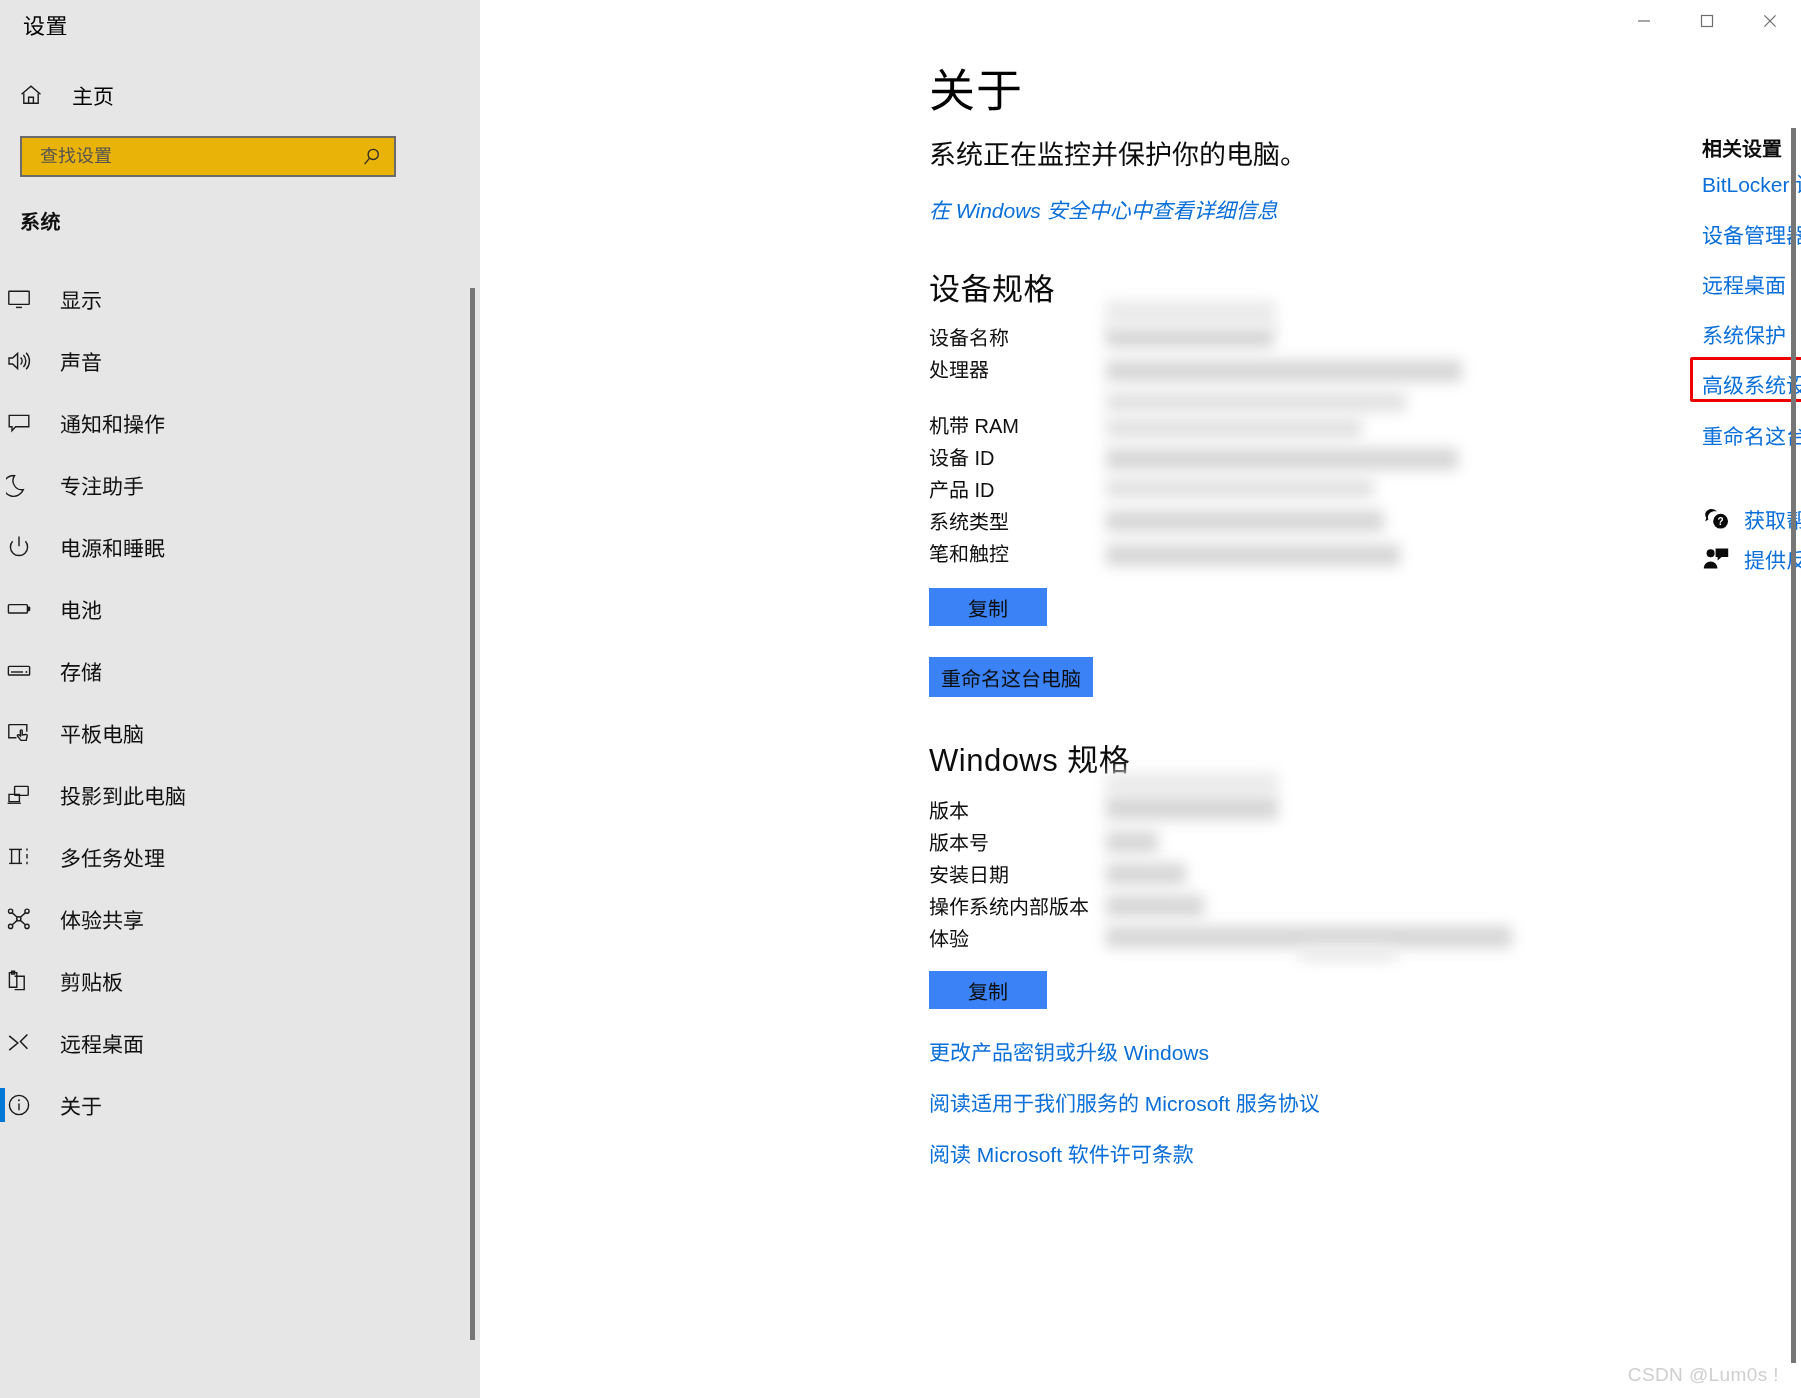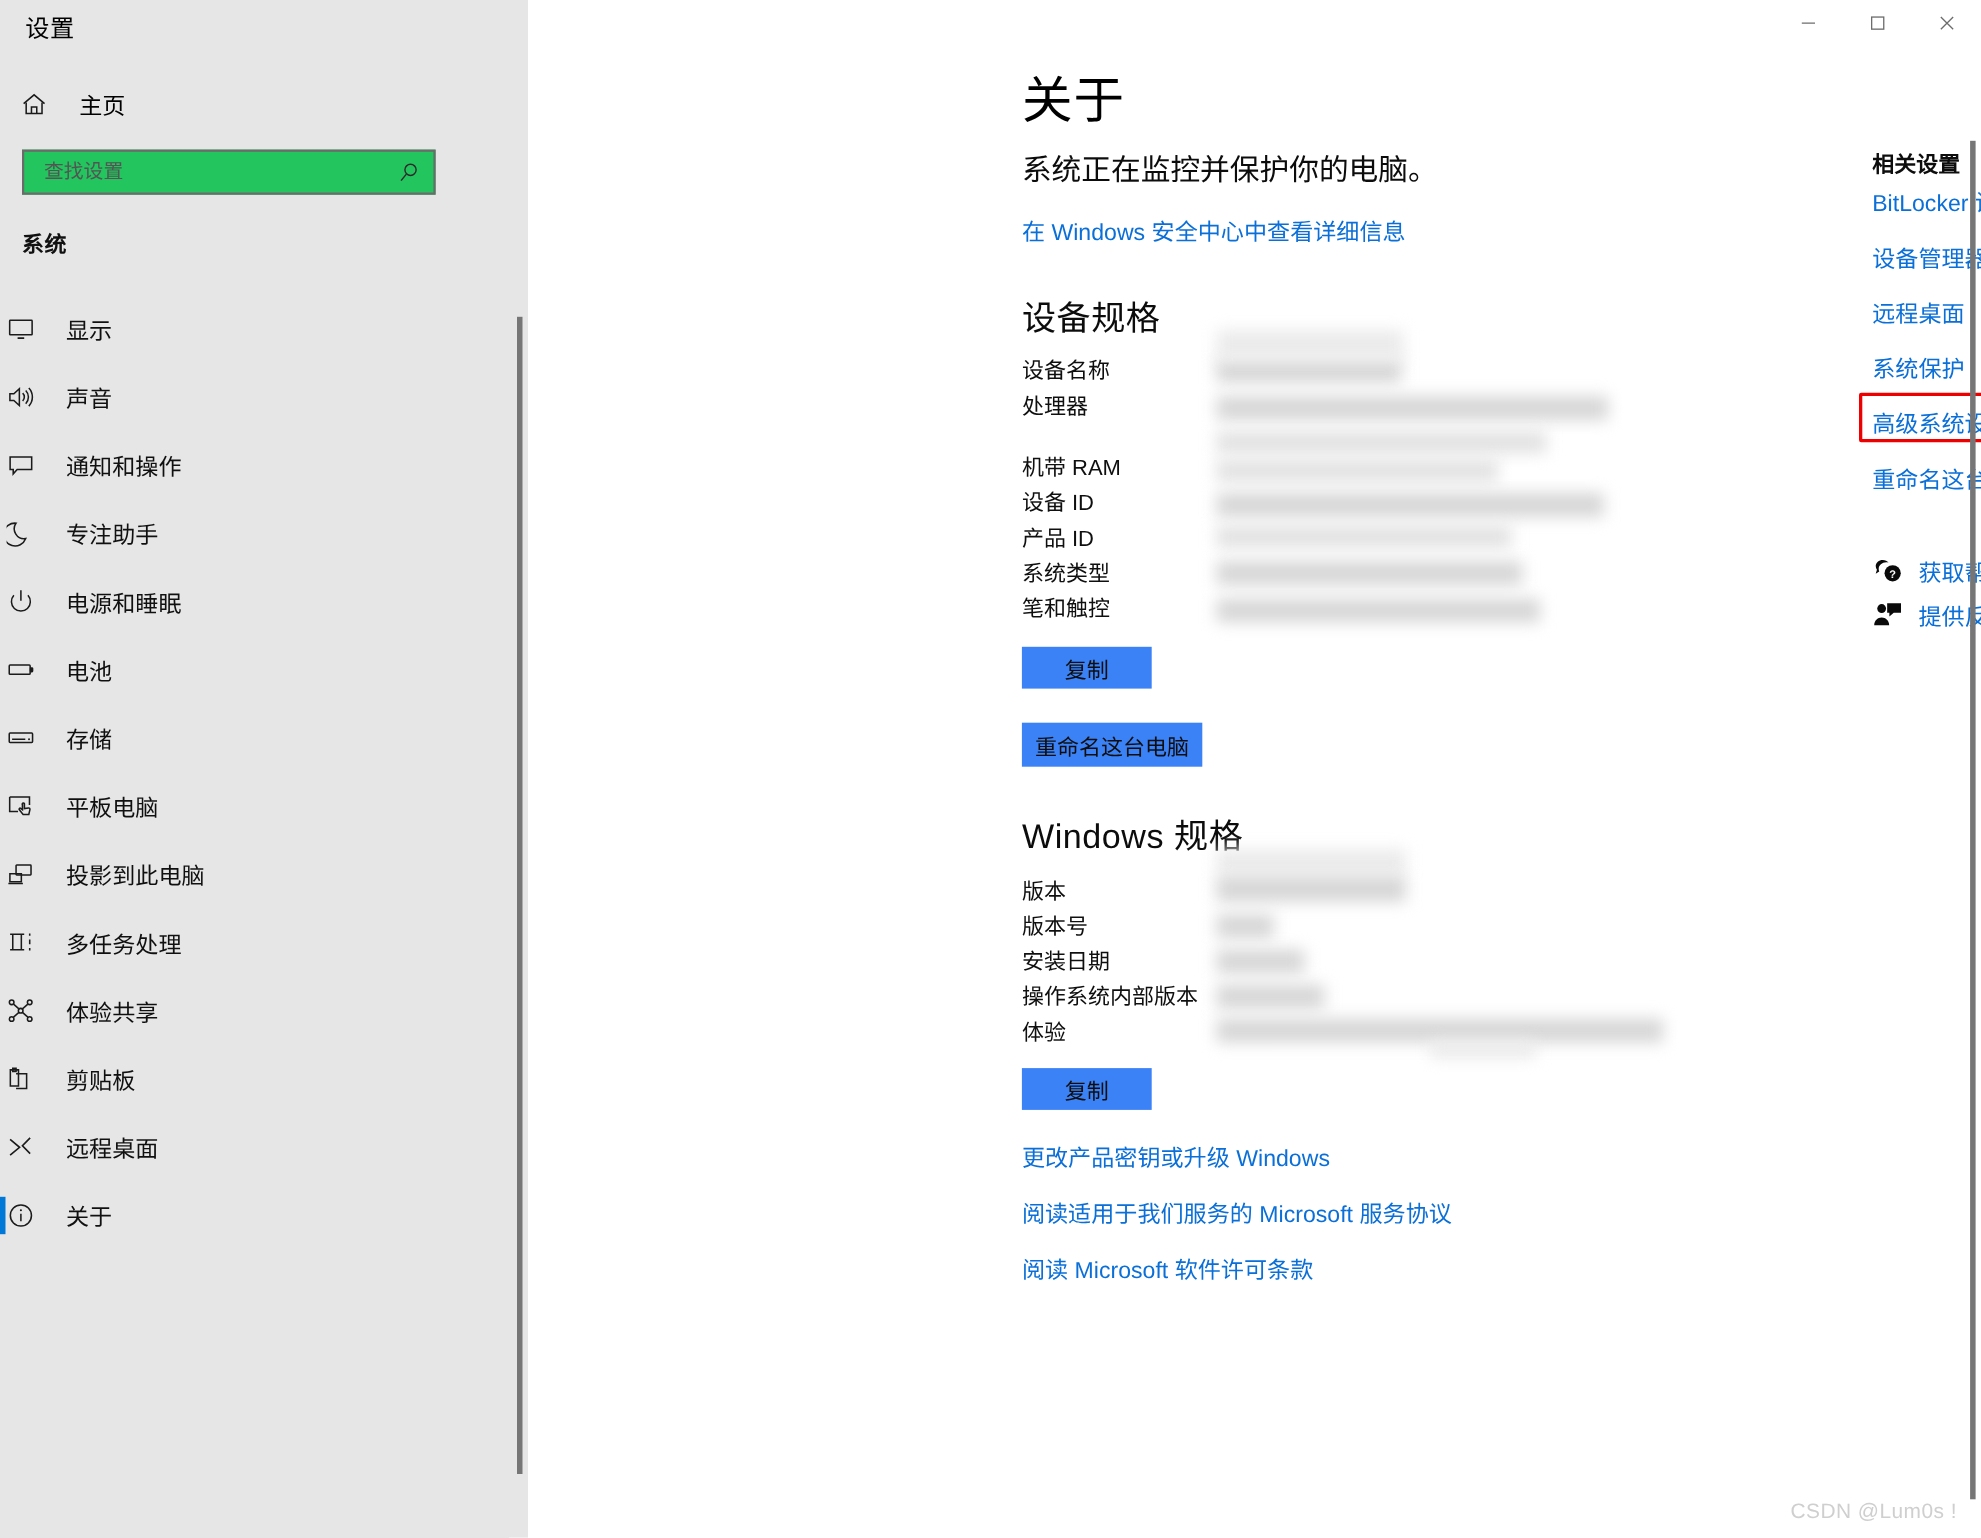--- a/index.html
+++ b/index.html
@@ -62,21 +62,21 @@
     color: #000000;
     margin-left: 10px;
   }
 
   .search-wrap {
     position: absolute;
     left: 20px;
     top: 136px;
     width: 376px;
     height: 41px;
-    background: #22c55e;
+    background: #eab308;
     border: 2px solid #6b6b6b;
     box-sizing: border-box;
     display: flex;
     align-items: center;
   }
   .search-wrap input {
     flex: 1;
     border: none;
     outline: none;
     background: transparent;
@@ -212,20 +212,21 @@
     font-size: 21px;
     text-decoration: none;
     cursor: default;
     white-space: nowrap;
   }
 
   .security-link {
     position: absolute;
     left: 449px;
     top: 194px;
+    font-style: italic;
   }
 
   .h2 {
     position: absolute;
     left: 449px;
     font-size: 31px;
     color: #0c0c0c;
     letter-spacing: 0.5px;
   }
   .h2.dev { top: 264px; }

